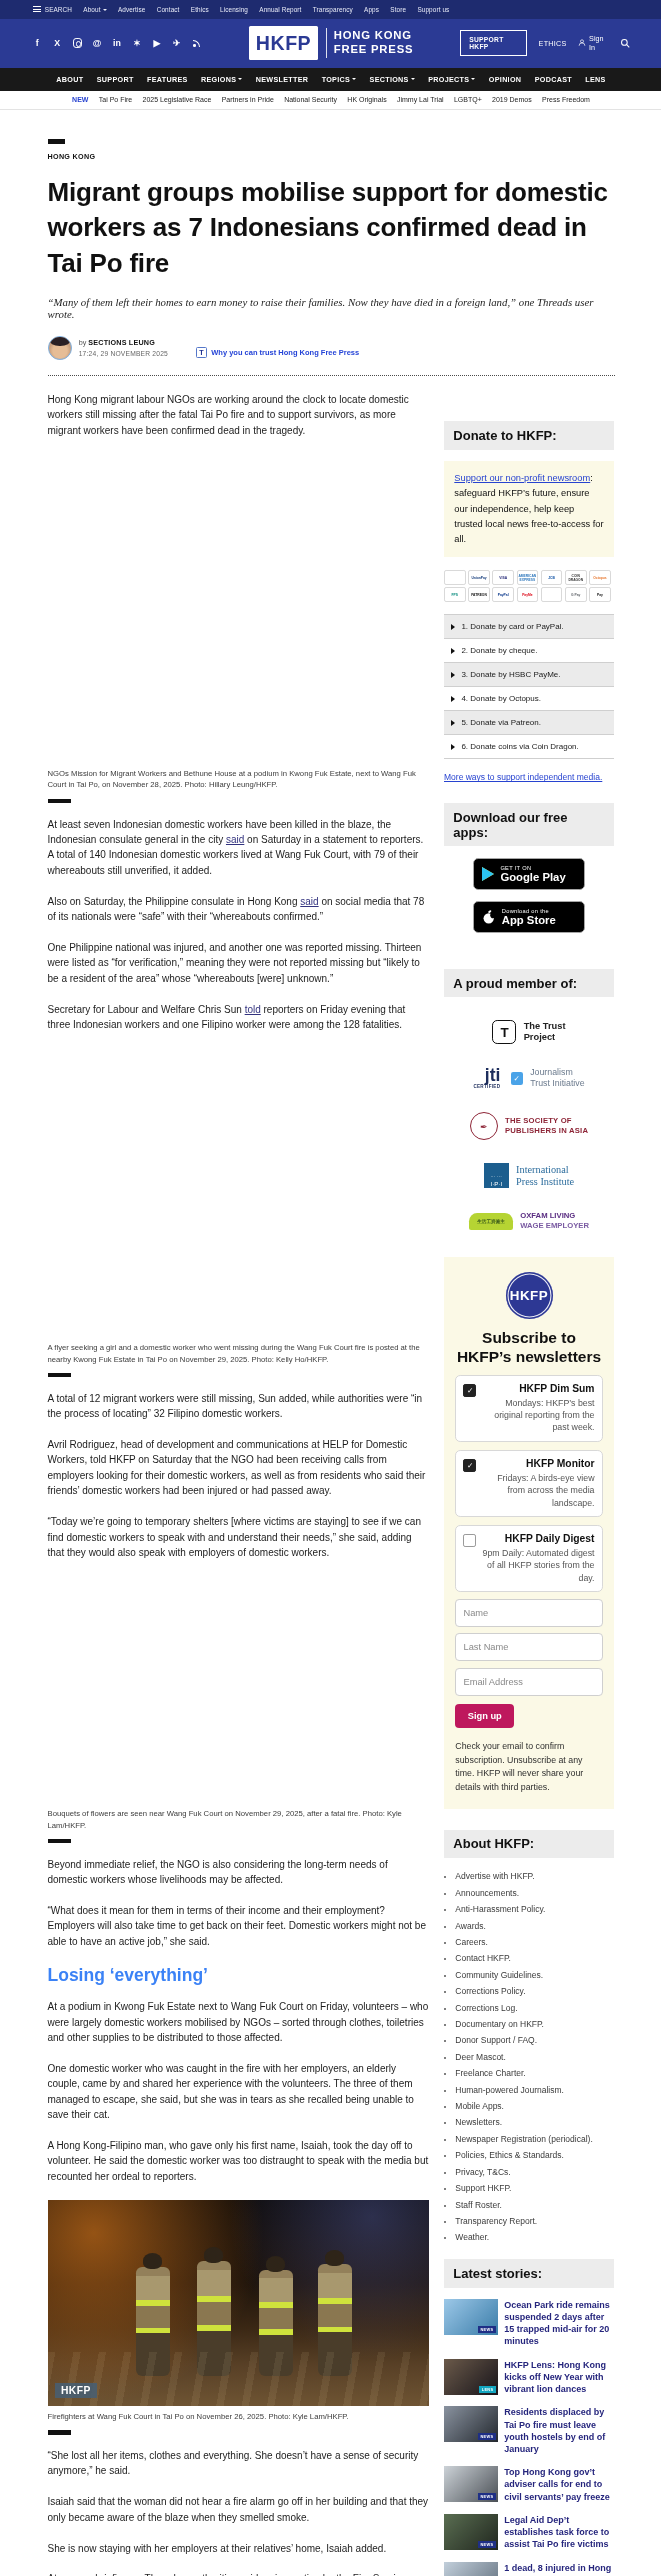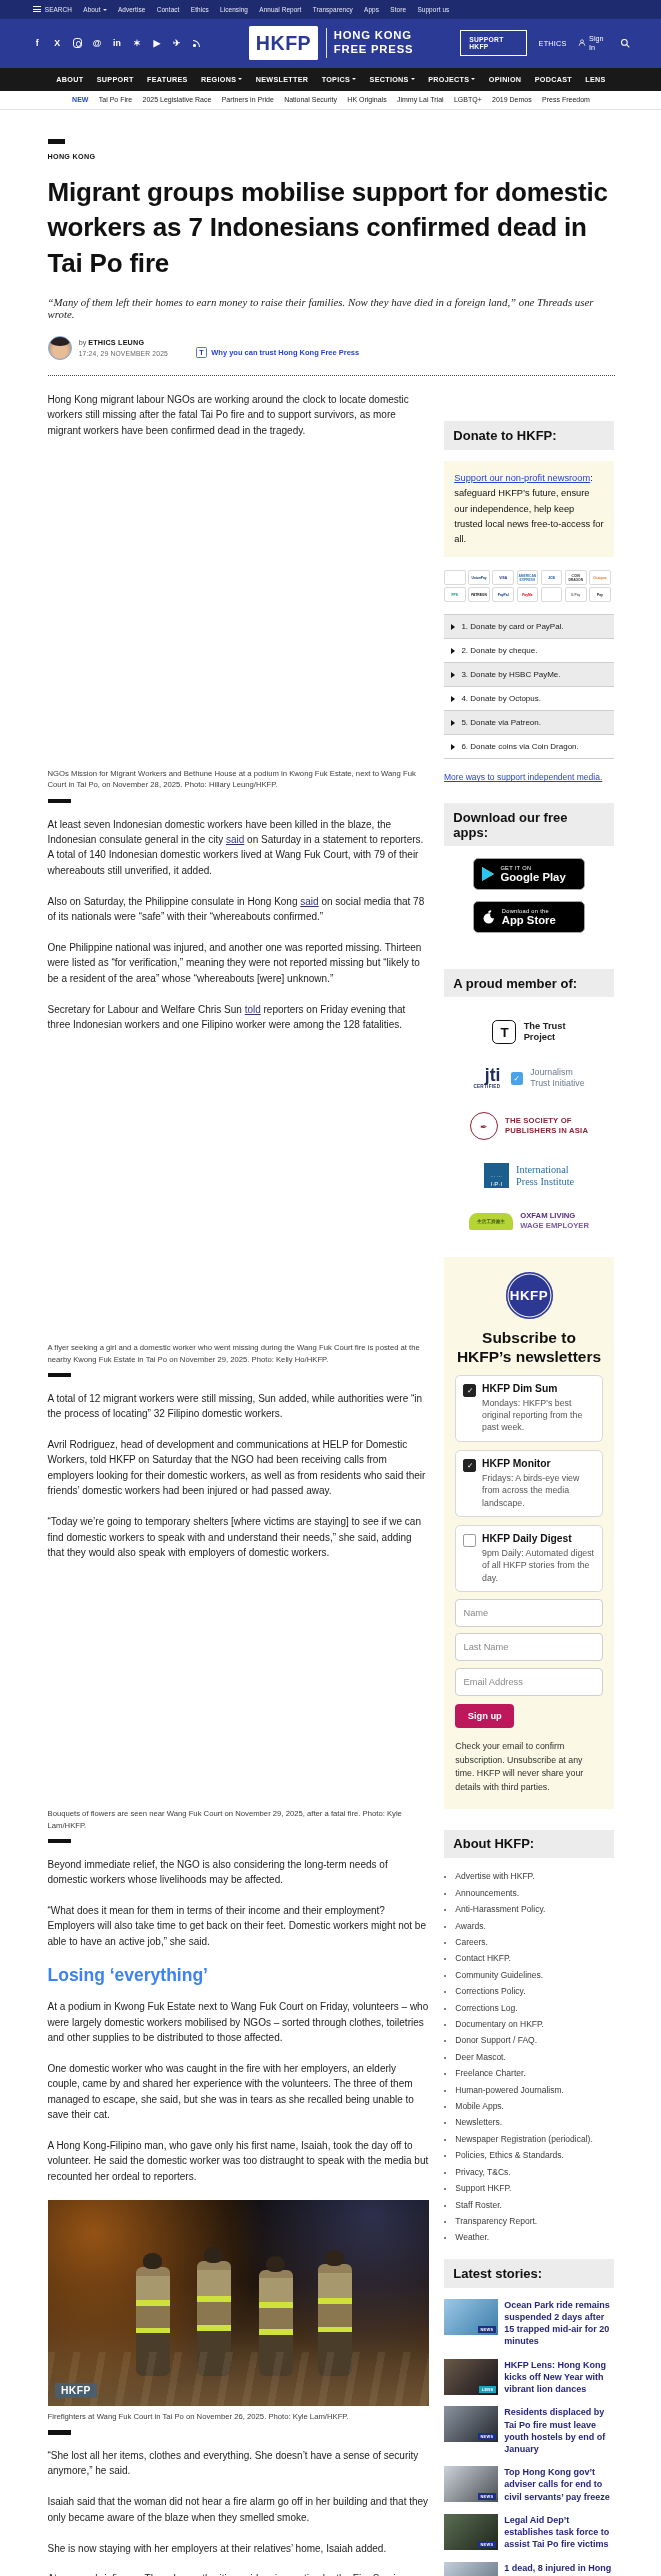--- a/index.html
+++ b/index.html
@@ -121,21 +121,21 @@
   .ipi-box .dots { font-size:4.1px; letter-spacing:0.5px; line-height:1.1; }
   .ipi-text { font-family:"Liberation Serif", serif; font-size:10.3px; color:#2e6e9e; line-height:1.2; }
   .ox-blob { width:44px; height:17.5px; background:#b6d433; border-radius:8.2px 8.2px 2.1px 2.1px; display:flex; align-items:center; justify-content:center; color:#3a5a1a; font-size:4.6px; font-weight:700; }
   .ox-text { font-size:7.7px; font-weight:800; color:#5a2d82; line-height:1.3; }
   .ox-text .lite { color:#7a5ba2; font-weight:600; }
 
   .nl-box { background:#fbf9e6; margin-top:26px; padding:14.4px 11.3px; }
   .nl-logo { width:47px; height:47px; border-radius:50%; background:#2d3894; color:#fff; display:flex; align-items:center; justify-content:center; font-weight:800; font-size:13.4px; margin:0 auto; letter-spacing:0.5px; box-shadow:inset 0 0 0 1.5px #2d3894, inset 0 0 0 2.6px rgba(255,255,255,.9); }
   .nl-heading { text-align:center; font-size:15.5px; font-weight:800; color:#111; margin-top:9.3px; line-height:1.25; }
   .nl-card { background:#fff; border:0.8px solid #444; border-radius:5.2px; padding:7.2px; margin-top:8.2px; display:flex; gap:6.2px; }
-  .nl-card.light { border-color:#d8d8d8; }
+  .nl-card.light { border-color:#d8d8d8;text-align:right; }
   .checkbox { width:12.4px; height:12.4px; border:0.8px solid #9a9a9a; border-radius:2.1px; background:#fff; flex:none; margin-top:1px; }
   .checkbox.checked { background:#222; border-color:#222; position:relative; }
   .checkbox.checked::after { content:"✓"; color:#fff; font-size:7.7px; position:absolute; left:2.6px; top:1px; }
   .nl-card .t { font-size:10.3px; font-weight:800; color:#111; }
   .nl-card .d { font-size:8.8px; color:#555; line-height:1.4; margin-top:2.6px; }
   .nl-input { width:100%; height:28px; border:0.5px solid #cfcfcf; border-radius:4.1px; margin-top:6.7px; padding:0 7.2px; font-size:9.3px; color:#333; background:#fff; font-family:"Liberation Sans", sans-serif; }
   .nl-input::placeholder { color:#8a8a8a; }
   .nl-btn { margin-top:8.2px; background:#be185d; color:#fff; border:none; border-radius:4.1px; padding:6.7px 12.4px; font-size:9.3px; font-weight:700; cursor:pointer; font-family:"Liberation Sans", sans-serif; }
   .nl-disc { margin-top:12.4px; font-size:8.8px; color:#2e2e2e; line-height:1.55; }
 
@@ -260,21 +260,21 @@
   <div class="container">
 
     <div class="article-head">
       <div class="kicker-bar"></div>
       <a class="kicker">HONG KONG</a>
       <h1 class="title">Migrant groups mobilise support for domestic workers as 7 Indonesians confirmed dead in Tai Po fire</h1>
       <div class="subtitle">“Many of them left their homes to earn money to raise their families. Now they have died in a foreign land,” one Threads user wrote.</div>
       <div class="byline-row">
         <div class="avatar"></div>
         <div>
-          <div class="byline-name"><span>by</span> <a><b>ETHICS LEUNG</b></a></div>
+          <div class="byline-name"><span>by</span> <a><b>SECTIONS LEUNG</b></a></div>
           <div class="byline-time">17:24, 29 NOVEMBER 2025</div>
         </div>
         <div class="trust-wrap">
           <span class="trust-icon">T</span>
           <a class="trust-link">Why you can trust Hong Kong Free Press</a>
         </div>
       </div>
       <div class="dotted-div"></div>
     </div>
 

